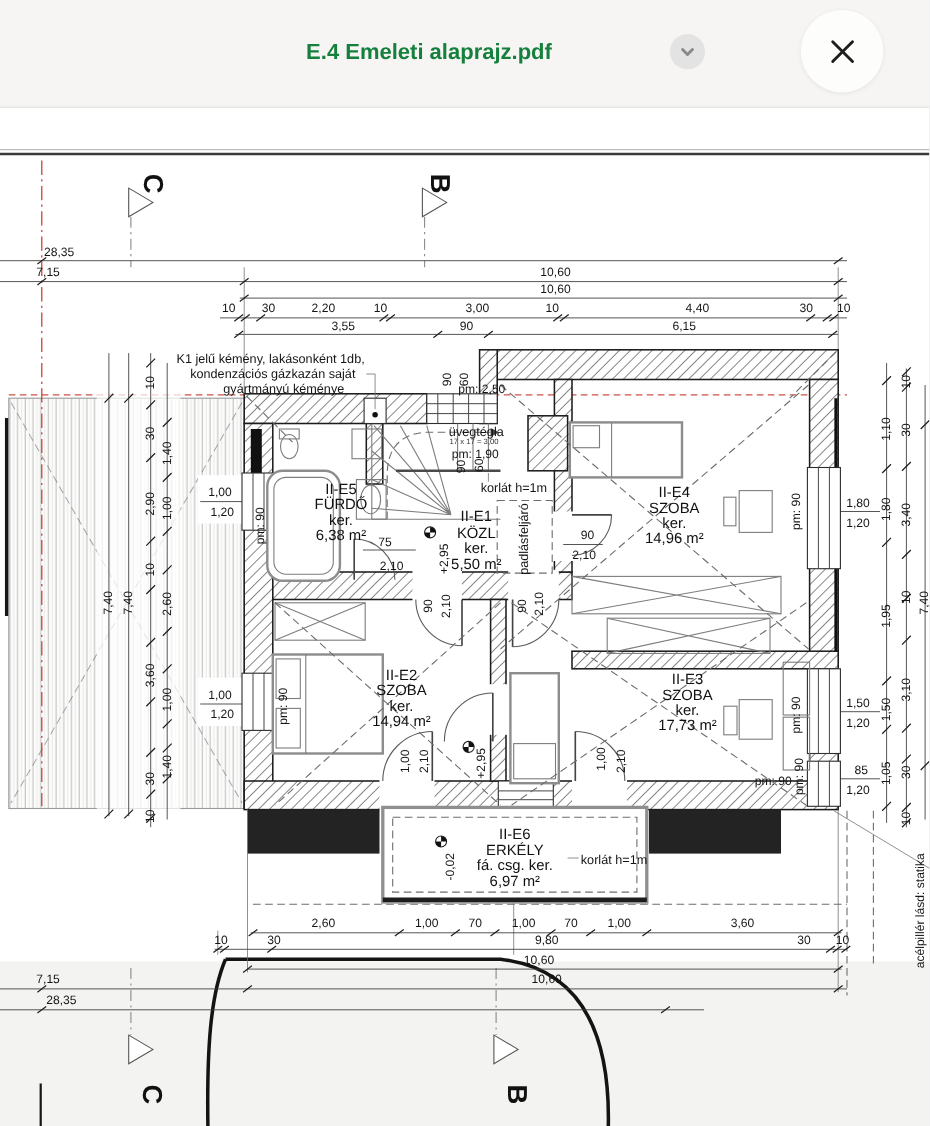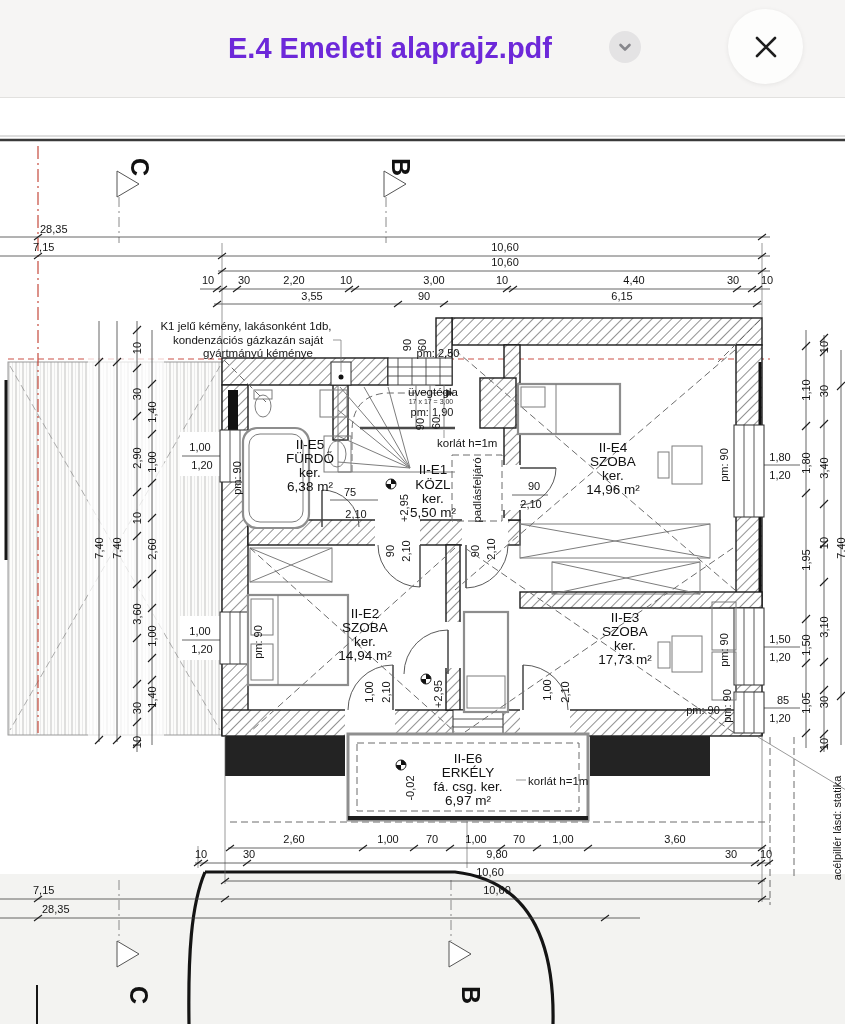--- a/index.html
+++ b/index.html
@@ -2,21 +2,21 @@
 <html><head>
 <meta charset="utf-8">
 <style>
   html,body{margin:0;padding:0;background:#e8e8e8}
   .stage{position:relative;width:845px;height:1024px;background:#ffffff;overflow:hidden;
          font-family:"Liberation Sans",sans-serif}
   
   .hdr{position:absolute;top:0;left:0;width:845px;height:97px;background:#f6f5f4;
        border-bottom:1px solid #e2e1df;z-index:5}
   .hdr .title{position:absolute;left:390px;top:48px;transform:translate(-50%,-50%);
-       font-size:29px;font-weight:700;color:#6d28d9;white-space:nowrap}
+       font-size:20px;font-weight:700;color:#15803d;white-space:nowrap}
   .chev{position:absolute;left:609px;top:31px;width:32px;height:32px;border-radius:50%;
        background:#e4e3e4;border:none;padding:0;display:flex;align-items:center;justify-content:center;cursor:pointer}
   .closeb{position:absolute;left:728px;top:9px;width:75px;height:75px;border-radius:50%;
        background:#fdfdfc;border:none;padding:0;box-shadow:0 1px 5px rgba(0,0,0,.07);
        display:flex;align-items:center;justify-content:center;cursor:pointer}
   svg.plan{position:absolute;left:0;top:0;z-index:1}
   
   .dl{stroke:#3f3f3f;stroke-width:.8;fill:none}
   .dls{stroke:#6f6f6f;stroke-width:.7;fill:none}
   .tk{stroke:#1e1e1e;stroke-width:1.1;fill:none}

